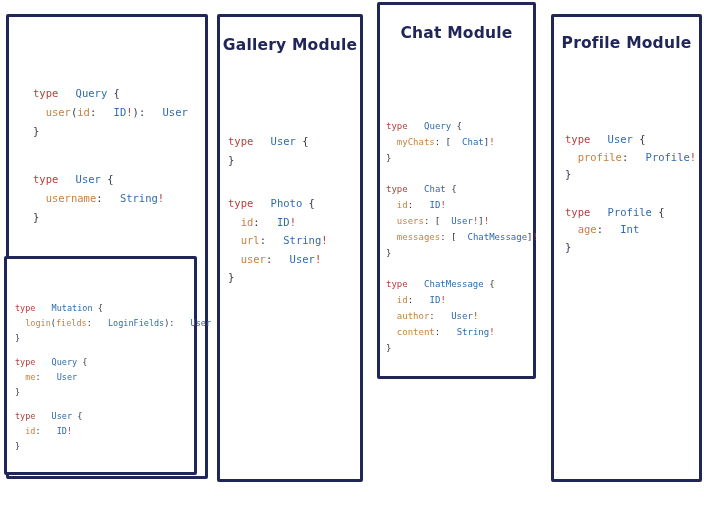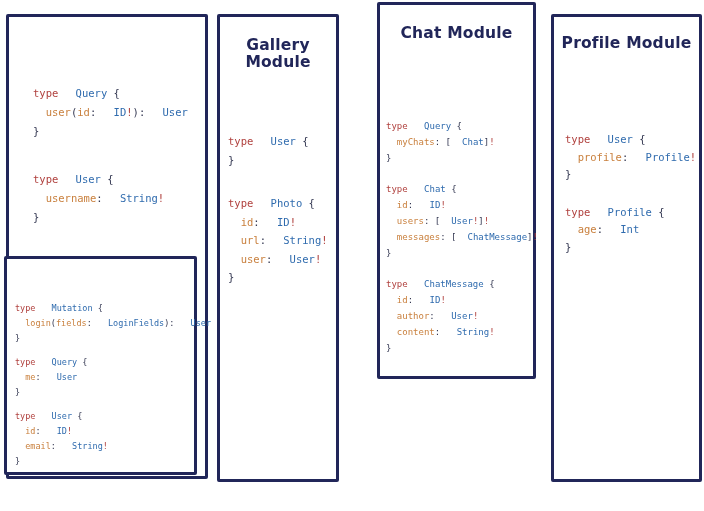--- a/index.html
+++ b/index.html
@@ -51,21 +51,21 @@
   #panel-user .code-block{margin-bottom:29px;}
 
   
   #panel-auth{left:4px;top:256px;width:193px;height:219px;z-index:2;}
   #panel-auth .panel-title{margin-top:11px;font-size:13.5px;}
   #panel-auth .code-area{left:8px;top:42px;font-size:8.5px;}
   #panel-auth .code-line{line-height:15px;}
   #panel-auth .code-block{margin-bottom:9px;}
 
   
-  #panel-gallery{left:217px;top:14px;width:122px;height:468px;}
+  #panel-gallery{left:217px;top:14px;width:146px;height:468px;}
   #panel-gallery .panel-title{margin-top:20px;font-size:15.5px;}
   #panel-gallery .code-area{left:8px;top:115px;font-size:10.5px;}
   #panel-gallery .code-line{line-height:18.5px;}
   #panel-gallery .code-block{margin-bottom:25px;}
 
   
   #panel-chat{left:377px;top:2px;width:159px;height:377px;}
   #panel-chat .panel-title{margin-top:20px;font-size:15.5px;}
   #panel-chat .code-area{left:6px;top:113px;font-size:9px;}
   #panel-chat .code-line{line-height:16px;}
@@ -106,21 +106,20 @@
           <div class="code-line"><span class="tok-p">}</span></div>
         </div>
         <div class="code-block">
           <div class="code-line"><span class="tok-k">type </span><span class="tok-t">Query </span><span class="tok-p">{</span></div>
           <div class="code-line"><span class="tok-p">  </span><span class="tok-f">me</span><span class="tok-p">: </span><span class="tok-t">User</span></div>
           <div class="code-line"><span class="tok-p">}</span></div>
         </div>
         <div class="code-block">
           <div class="code-line"><span class="tok-k">type </span><span class="tok-t">User </span><span class="tok-p">{</span></div>
           <div class="code-line"><span class="tok-p">  </span><span class="tok-f">id</span><span class="tok-p">: </span><span class="tok-t">ID</span><span class="tok-b">!</span></div>
-          <div class="code-line"><span class="tok-p">  </span><span class="tok-f">email</span><span class="tok-p">: </span><span class="tok-t">String</span><span class="tok-b">!</span></div>
           <div class="code-line"><span class="tok-p">}</span></div>
         </div>
       </div>
   </div>
 
   <div class="panel" id="panel-gallery">
     <div class="panel-title">Gallery Module</div>
     <div class="code-area">
         <div class="code-block">
           <div class="code-line"><span class="tok-k">type </span><span class="tok-t">User </span><span class="tok-p">{</span></div>

